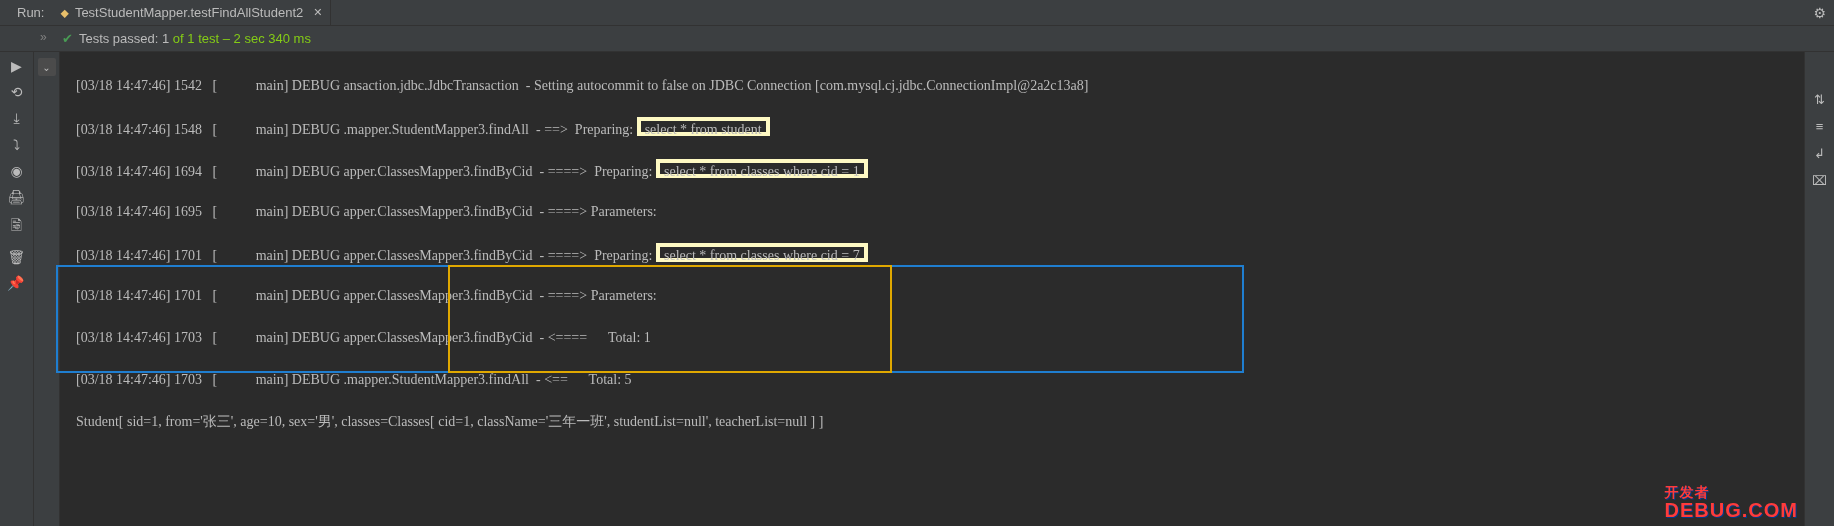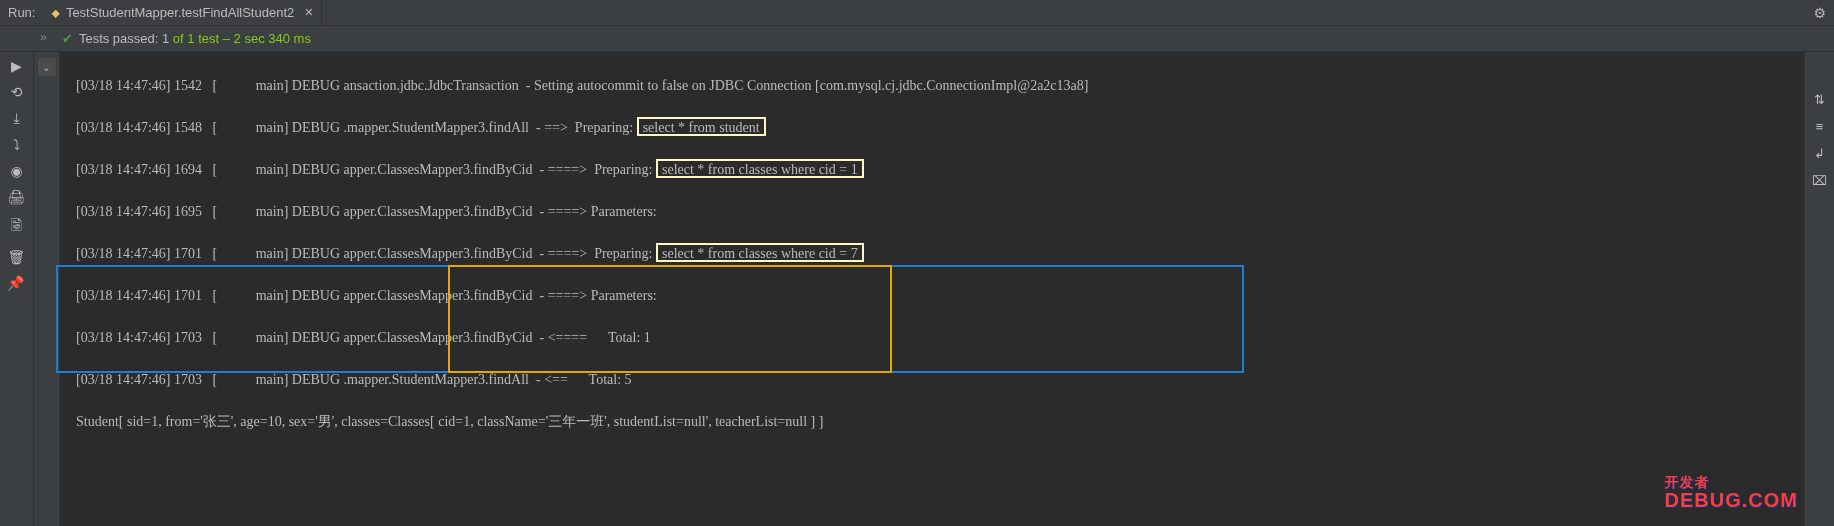--- a/index.html
+++ b/index.html
@@ -14,21 +14,21 @@
     position: relative;
   }
   .header {
     height: 26px;
     background: #3c3f41;
     border-bottom: 1px solid #323232;
     display: flex;
     align-items: center;
     padding: 0 8px;
   }
-  .run-label { color: #bbbbbb; margin-right: 8px; }
+  .run-label { color: #bbbbbb; margin-right: 8px; margin-left: 9px; }
   .tab {
     display: flex; align-items: center; gap: 6px;
     padding: 0 8px; height: 100%;
     border-right: 1px solid #323232;
   }
   .tab-icon { color: #e8bf6a; font-size: 12px; }
   .close-x { color: #bbbbbb; font-size: 11px; margin-left: 4px; }
   .gear { margin-left: auto; color: #bbbbbb; font-size: 14px; }
   .status-bar {
     height: 26px;
@@ -82,21 +82,21 @@
     font-family: Liberation Serif, serif;
     font-size: 14px;
     line-height: 21px;
     color: #bbbbbb;
     padding: 2px 0 0 16px;
     white-space: pre;
     position: relative;
   }
   .log-line { height: 21px; }
   .redbox {
-    border: 2px solid #fef9c3;
+    border: 4px solid #fef9c3;
     padding: 0 4px;
     display: inline-block;
     line-height: 17px;
     height: 19px;
   }
   .bluebox {
     position: absolute;
     border: 2px solid #1f7ed0;
     pointer-events: none;
   }
@@ -110,21 +110,21 @@
     background: #3c3f41;
     border-left: 1px solid #323232;
     display: flex; flex-direction: column;
     align-items: center;
     gap: 12px;
     padding-top: 40px;
   }
   .right-gutter .ico { color: #bbbbbb; font-size: 13px; }
   .watermark {
     position: absolute;
-    right: 36px; bottom: 14px;
+    right: 36px; bottom: 4px;
     font-family: Arial, sans-serif;
     font-size: 20px; font-weight: bold;
     color: #ff3b3b;
     text-shadow: 1px 1px 0 #003a8c;
     letter-spacing: 1px;
   }
   .watermark .cn { font-size: 14px; display:block; line-height:14px; }
 </style>
 </head>
 <body>

